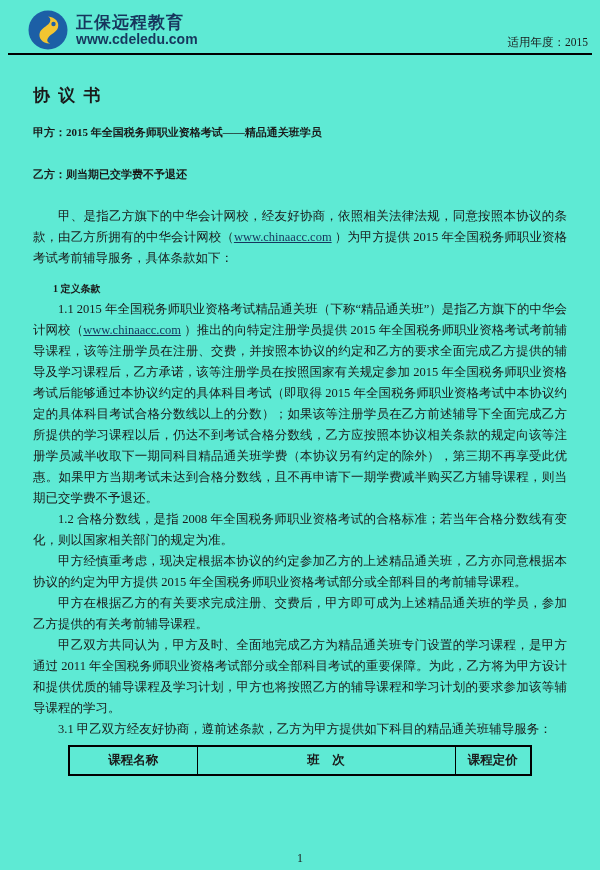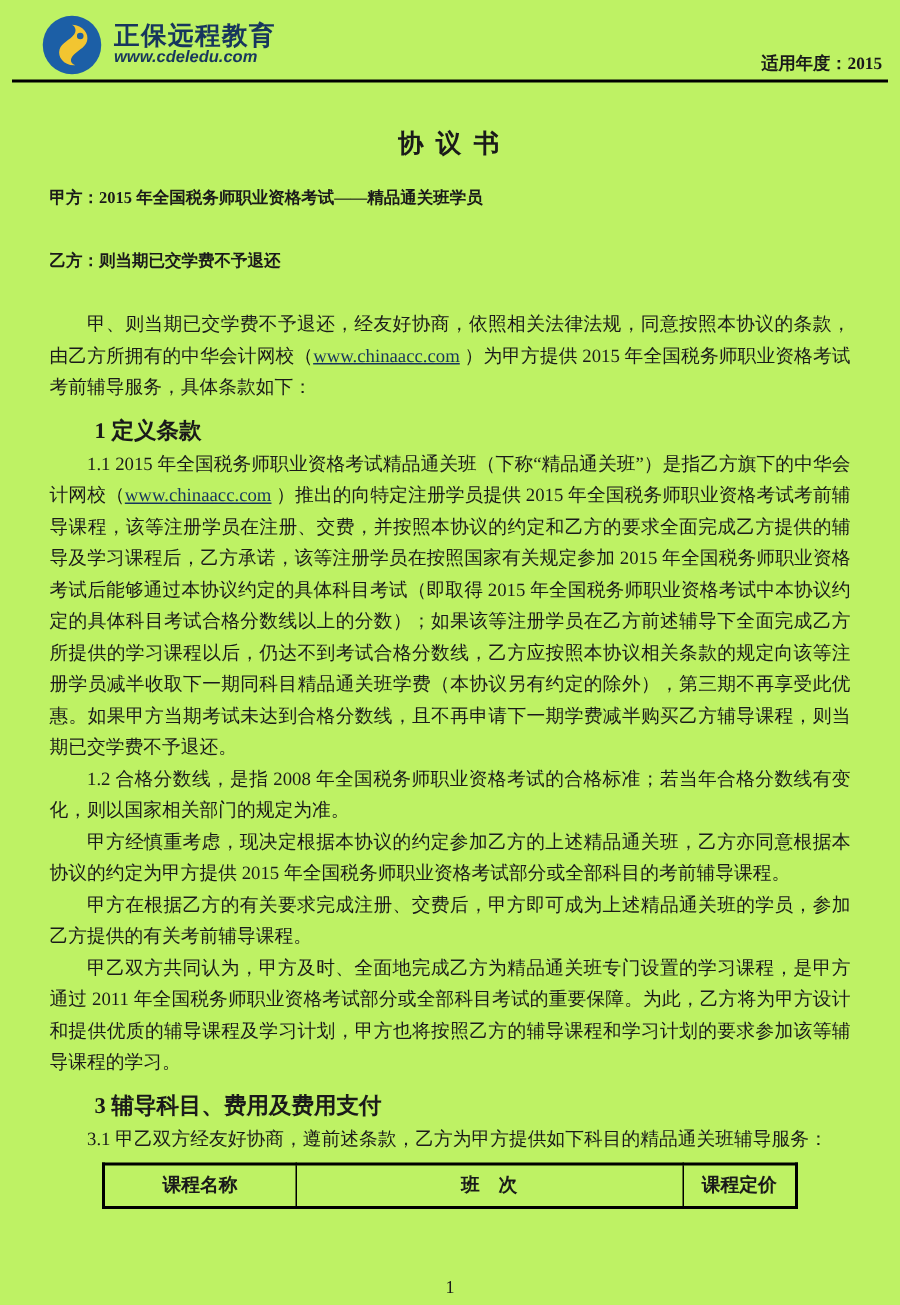--- a/index.html
+++ b/index.html
@@ -1,45 +1,45 @@
 <!DOCTYPE html>
 <html><head>
 <meta charset="utf-8">
 <style>
   html,body{margin:0;padding:0;background:#e8e8e8;}
   .page{
-    width:600px;height:870px;background:#bef264;margin:0 auto;position:relative;
+    width:600px;height:870px;background:#5eead4;margin:0 auto;position:relative;
     font-family:"Liberation Serif","DejaVu Serif",serif;
     color:#1a1a1a;overflow:hidden;box-sizing:border-box;
   }
   
   .hdr{
     margin:0 8px;padding:10px 0 3px 0;height:40px;
     border-bottom:2px solid #000;
     display:flex;justify-content:space-between;align-items:flex-end;
   }
   .brand{display:flex;align-items:center;gap:8px;margin-left:20px;}
   .brand svg{display:block;}
   .brand-text{font-family:"Liberation Sans","DejaVu Sans",sans-serif;color:#17365d;line-height:1.05;}
   .brand-name{font-size:17px;font-weight:bold;letter-spacing:1px;}
-  .brand-url{font-size:11px;font-weight:bold;font-style:italic;}
-  .year{font-size:11.5px;font-weight:bold;margin-right:4px;white-space:pre-wrap;margin-top:15px;}
+  .brand-url{font-size:14px;font-weight:bold;}
+  .year{font-size:11.5px;font-weight:normal;margin-right:4px;white-space:pre-wrap;margin-top:15px;}
   
   .content{padding:0 33px;}
   .doc-title{
-    text-align:center;font-size:17px;font-weight:bold;letter-spacing:2px;
+    text-align:left;font-size:17px;font-weight:bold;letter-spacing:2px;
     margin:29px 0 15px 0;white-space:pre-wrap;
   }
   .party{font-weight:bold;font-size:11px;line-height:21px;margin:0 0 21px 0;}
   .para{
     font-size:12.5px;line-height:21px;margin:0;text-align:justify;
     text-indent:2em;word-break:break-all;
   }
   .heading{
-    font-size:15px;line-height:21px;font-weight:bold;
+    font-size:10px;line-height:21px;font-weight:bold;
     margin:9px 0 0 0;text-indent:2em;white-space:pre-wrap;
   }
   .doclink{color:#17365d;text-decoration:underline;cursor:pointer;}
   
   table.courses{
     border-collapse:collapse;margin:5px auto 0 auto;width:462px;
     font-size:12.5px;font-weight:bold;table-layout:fixed;
   }
   table.courses th,table.courses td{
     border:1px solid #000;text-align:center;padding:0 2px;
@@ -79,31 +79,30 @@
     <div class="year">适用年度：2015</div>
   </div>
 
   <div class="content">
 
     <div class="doc-title">协 议 书</div>
 
     <p class="party">甲方：2015 年全国税务师职业资格考试——精品通关班学员</p>
     <p class="party">乙方：则当期已交学费不予退还</p>
 
-    <p class="para"><span>甲、则当期已交学费不予退还，经友好协商，依照相关法律法规，同意按照本协议的条款，由乙方所拥有的中华会计网校（</span><a class="doclink">www.chinaacc.com</a><span> ）为甲方提供 2015 年全国税务师职业资格考试考前辅导服务，具体条款如下：</span></p>
+    <p class="para"><span>甲、是指乙方旗下的中华会计网校，经友好协商，依照相关法律法规，同意按照本协议的条款，由乙方所拥有的中华会计网校（</span><a class="doclink">www.chinaacc.com</a><span> ）为甲方提供 2015 年全国税务师职业资格考试考前辅导服务，具体条款如下：</span></p>
 
     <p class="heading">1 定义条款</p>
     <p class="para"><span>1.1 2015 年全国税务师职业资格考试精品通关班（下称“精品通关班”）是指乙方旗下的中华会计网校（</span><a class="doclink">www.chinaacc.com</a><span> ）推出的向特定注册学员提供 2015 年全国税务师职业资格考试考前辅导课程，该等注册学员在注册、交费，并按照本协议的约定和乙方的要求全面完成乙方提供的辅导及学习课程后，乙方承诺，该等注册学员在按照国家有关规定参加 2015 年全国税务师职业资格考试后能够通过本协议约定的具体科目考试（即取得 2015 年全国税务师职业资格考试中本协议约定的具体科目考试合格分数线以上的分数）；如果该等注册学员在乙方前述辅导下全面完成乙方所提供的学习课程以后，仍达不到考试合格分数线，乙方应按照本协议相关条款的规定向该等注册学员减半收取下一期同科目精品通关班学费（本协议另有约定的除外），第三期不再享受此优惠。如果甲方当期考试未达到合格分数线，且不再申请下一期学费减半购买乙方辅导课程，则当期已交学费不予退还。</span></p>
     <p class="para">1.2 合格分数线，是指 2008 年全国税务师职业资格考试的合格标准；若当年合格分数线有变化，则以国家相关部门的规定为准。</p>
 
     <p class="para">甲方经慎重考虑，现决定根据本协议的约定参加乙方的上述精品通关班，乙方亦同意根据本协议的约定为甲方提供 2015 年全国税务师职业资格考试部分或全部科目的考前辅导课程。</p>
     <p class="para">甲方在根据乙方的有关要求完成注册、交费后，甲方即可成为上述精品通关班的学员，参加乙方提供的有关考前辅导课程。</p>
     <p class="para">甲乙双方共同认为，甲方及时、全面地完成乙方为精品通关班专门设置的学习课程，是甲方通过 2011 年全国税务师职业资格考试部分或全部科目考试的重要保障。为此，乙方将为甲方设计和提供优质的辅导课程及学习计划，甲方也将按照乙方的辅导课程和学习计划的要求参加该等辅导课程的学习。</p>
 
-    <p class="heading">3 辅导科目、费用及费用支付</p>
     <p class="para">3.1 甲乙双方经友好协商，遵前述条款，乙方为甲方提供如下科目的精品通关班辅导服务：</p>
 
     <table class="courses">
       <colgroup>
           <col class="col-course">
           <col class="col-classes">
           <col class="col-price">
         </colgroup>
       <thead>
         <tr>

